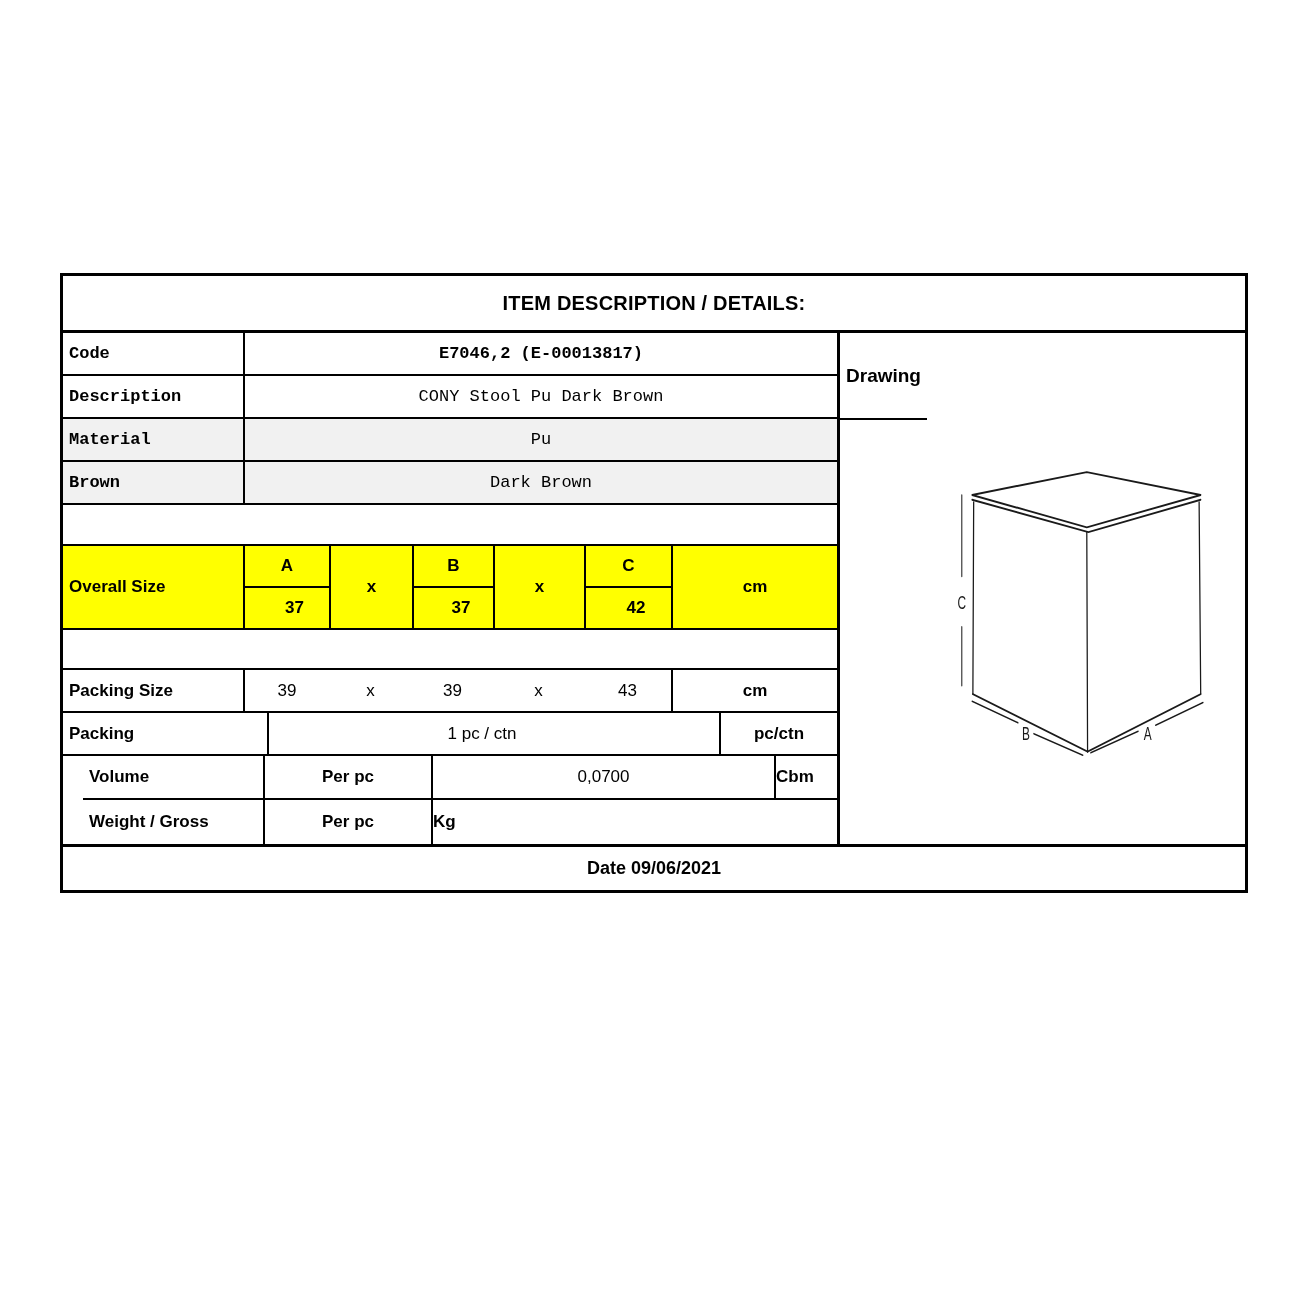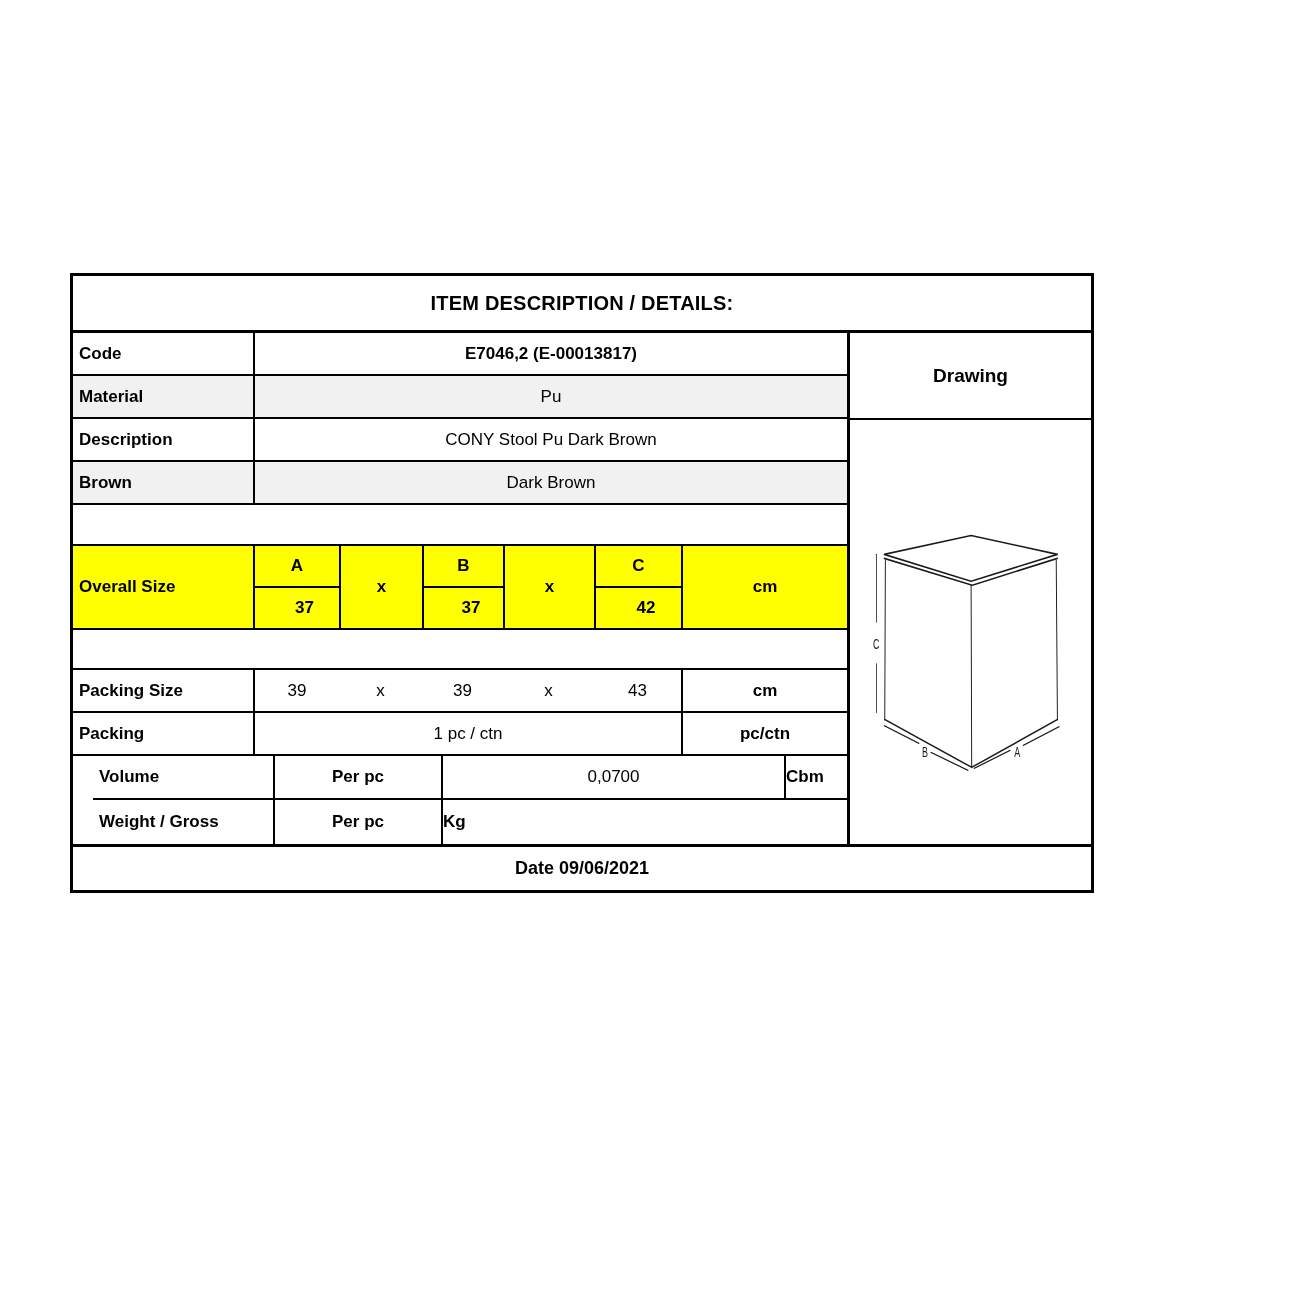--- a/index.html
+++ b/index.html
@@ -3,51 +3,51 @@
 <meta charset="utf-8">
 <style>
   html,body{margin:0;padding:0;}
   body{
     width:1300px;height:1300px;background:#ffffff;
     font-family:"Liberation Sans", sans-serif;color:#000;
     -webkit-font-smoothing:antialiased;
   }
   .sheet{position:relative;width:1300px;height:1300px;background:#fff;overflow:hidden;}
   .spec-table{
-    position:absolute;left:70px;top:273px;width:1024px;height:620px;
+    position:absolute;left:60px;top:273px;width:1188px;height:620px;
     border:3px solid #000;box-sizing:border-box;display:flex;flex-direction:column;background:#fff;
   }
   .title-row{
     height:57px;flex:0 0 57px;border-bottom:3px solid #000;box-sizing:border-box;
     display:flex;align-items:center;justify-content:center;
     font-weight:bold;font-size:20px;letter-spacing:.2px;
   }
   .tbody{flex:1;display:flex;min-height:0;}
   .left-pane{width:774px;flex:0 0 774px;display:flex;flex-direction:column;}
-  .right-pane{flex:1;border-left:3px solid #000;box-sizing:border-box;display:flex;flex-direction:column;background:#fff;}
+  .right-pane{flex:1;border-left:3px solid #000;box-sizing:border-box;display:flex;flex-direction:row;background:#fff;}
   .drawing-header{
     height:87px;flex:0 0 87px;border-bottom:2px solid #000;box-sizing:border-box;
     display:flex;align-items:center;justify-content:center;font-weight:bold;font-size:19px;
   }
   .drawing-area{flex:1;position:relative;}
   .drawing-area svg{position:absolute;inset:0;width:100%;height:100%;}
 
   .row{display:grid;box-sizing:border-box;border-bottom:2px solid #000;background:#fff;}
   .row:last-child{border-bottom:none;}
   .h43{height:43px;flex:0 0 43px;}
   .h44{height:44px;flex:0 0 44px;margin-left:20px;}
   .h41{height:41px;flex:0 0 41px;}
   .h40{height:40px;flex:0 0 40px;}
   .h84{height:84px;flex:0 0 84px;}
   .nobb{border-bottom:none;}
 
-  .g2{grid-template-columns:180px 1fr;}
+  .g2{grid-template-columns:180px 1fr;font-family:Liberation Mono, monospace;}
   .g1{grid-template-columns:1fr;}
   .g-dims{grid-template-columns:180px 86px 83px 81px 91px 87px 1fr;}
-  .g-pack{grid-template-columns:180px 428px 1fr;}
+  .g-pack{grid-template-columns:180px 428px 1fr;gap:24px;}
   .g-unit{grid-template-columns:180px 168px 343px 1fr;}
 
   .cell{
     display:flex;align-items:center;justify-content:center;box-sizing:border-box;
     border-left:2px solid #000;font-size:17px;overflow:hidden;white-space:nowrap;
   }
   .cell:first-child{border-left:none;}
   .cell.nb{border-left:none;}
   .label-cell{justify-content:flex-start;padding-left:6px;font-weight:bold;}
   .bold{font-weight:bold;}
@@ -78,28 +78,28 @@
     <div class="title-row">ITEM DESCRIPTION / DETAILS:</div>
 
     <div class="tbody">
       <div class="left-pane">
 
         <div class="row g2 h43">
           <div class="cell label-cell">Code</div>
           <div class="cell bold">E7046,2 (E-00013817)</div>
         </div>
 
+        <div class="row g2 h43">
+          <div class="cell label-cell">Description</div>
+          <div class="cell">CONY Stool Pu Dark Brown</div>
+        </div>
+
         <div class="row g2 h43 shaded">
           <div class="cell label-cell shaded">Material</div>
           <div class="cell shaded">Pu</div>
-        </div>
-
-        <div class="row g2 h43">
-          <div class="cell label-cell">Description</div>
-          <div class="cell">CONY Stool Pu Dark Brown</div>
         </div>
 
         <div class="row g2 h43 shaded">
           <div class="cell label-cell shaded">Brown</div>
           <div class="cell shaded">Dark Brown</div>
         </div>
 
         <div class="row g1 h41">
           <div class="cell nb"></div>
         </div>

